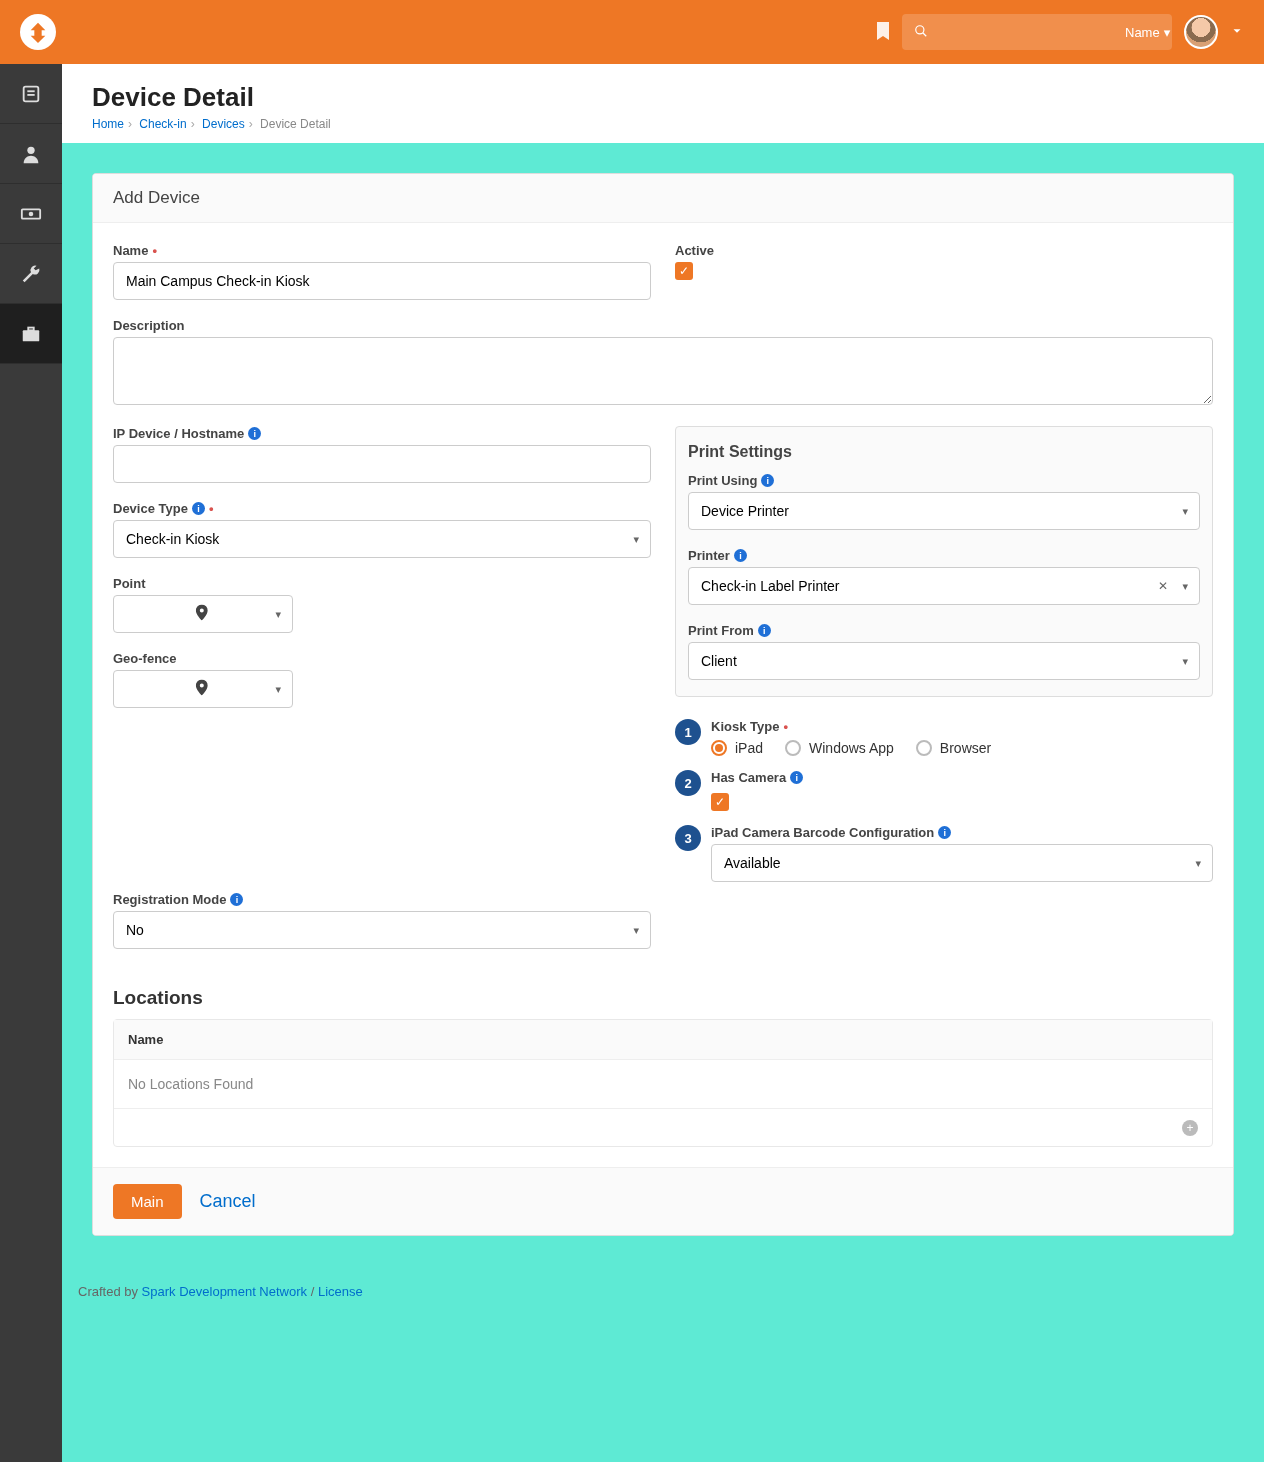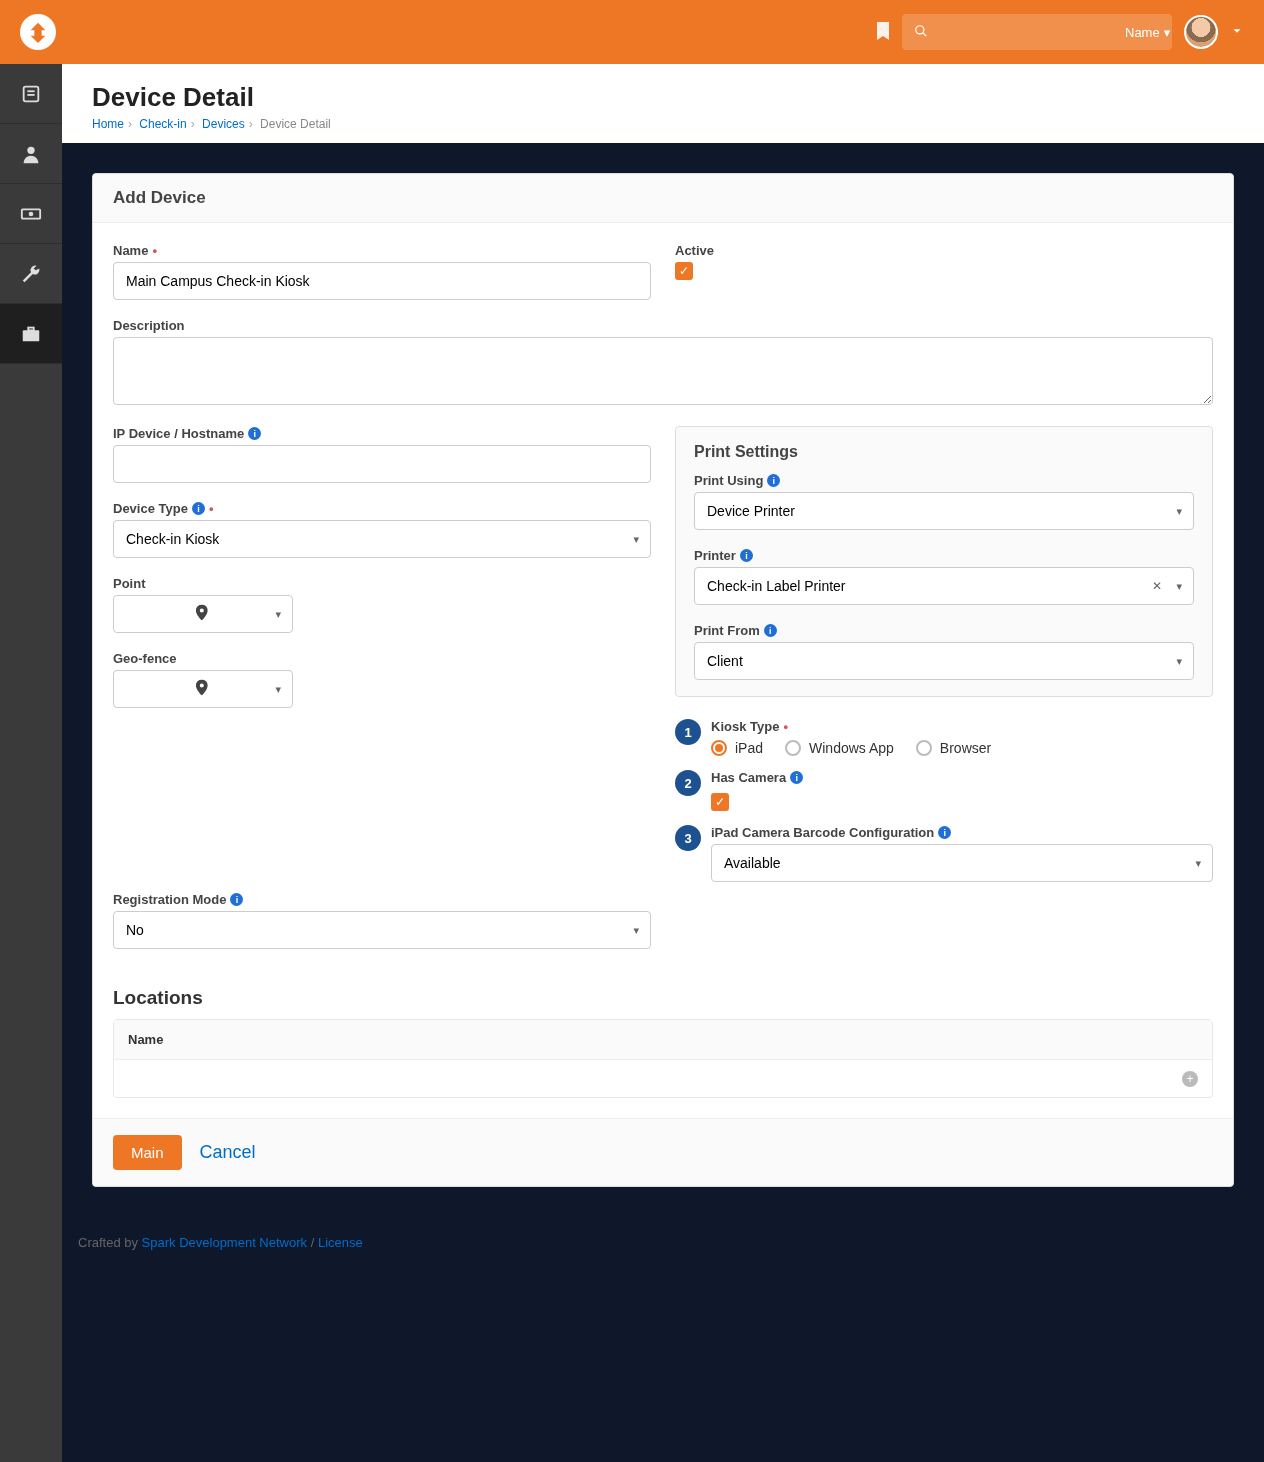--- a/index.html
+++ b/index.html
@@ -16,30 +16,30 @@
 .search-box .name-btn { color: #fff; font-size: 13px; display: flex; align-items: center; gap: 4px; cursor: pointer; }
 .avatar { width: 34px; height: 34px; border-radius: 50%; background: radial-gradient(circle at 50% 35%, #f4c9a8 0%, #f4c9a8 38%, #8a6b4f 39%, #8a6b4f 60%, #d9a074 61%); border: 2px solid #fff; }
 .chev-down { color: #fff; }
 
 .shell { display: flex; min-height: calc(100vh - 64px); }
 .sidenav { width: 62px; background: #3a3a3a; display: flex; flex-direction: column; }
 .sidenav-item { height: 60px; display: flex; align-items: center; justify-content: center; color: #ddd; cursor: pointer; border-bottom: 1px solid #2e2e2e; }
 .sidenav-item.active { background: #1f1f1f; }
 .sidenav-item svg { width: 22px; height: 22px; }
 
-.content { flex: 1; background: #0f172a; }
+.content { flex: 1; background: #5eead4; }
 .page-hdr { background: #fff; padding: 18px 30px 12px; }
 .page-title { font-size: 26px; font-weight: 600; color: #222; }
 .breadcrumb { font-size: 12px; margin-top: 4px; color: #888; }
 .breadcrumb a { color: #006dcc; text-decoration: none; }
 .breadcrumb .sep { color: #aaa; margin: 0 4px; }
 
 .main { padding: 30px; }
 .panel { background: #fff; border: 1px solid #ddd; border-radius: 4px; overflow: hidden; }
-.panel-hdr { padding: 14px 20px; border-bottom: 1px solid #eee; font-size: 17px; font-weight: 700; color: #444; background:#fafafa; }
+.panel-hdr { padding: 14px 20px; border-bottom: 1px solid #eee; font-size: 17px; font-weight: 400; color: #444; background:#fafafa; }
 .panel-body { padding: 20px; }
 
 .row { display: flex; gap: 24px; }
 .col { flex: 1; }
 .form-group { margin-bottom: 18px; }
 .form-label { font-size: 13px; font-weight: 600; color: #444; margin-bottom: 4px; display: flex; align-items: center; gap: 4px; }
 .req { color: #d9534f; }
 .info-icon { width: 13px; height: 13px; border-radius: 50%; background: #1f6fd6; color: #fff; font-size: 9px; display: inline-flex; align-items: center; justify-content: center; font-weight: bold; font-style: normal; }
 .form-control { width: 100%; border: 1px solid #ccc; border-radius: 4px; padding: 8px 12px; font-size: 14px; height: 38px; background: #fff; }
 textarea.form-control { height: 68px; resize: vertical; }
@@ -47,21 +47,21 @@
 .select-wrap .caret { position: absolute; right: 12px; top: 50%; transform: translateY(-50%); pointer-events: none; color: #666; font-size: 11px; }
 .select-wrap .xbtn { position: absolute; right: 32px; top: 50%; transform: translateY(-50%); color: #666; font-size: 12px; cursor:pointer; }
 
 .checkbox-box { width: 18px; height: 18px; border-radius: 3px; background: #ee7725; display: inline-flex; align-items: center; justify-content: center; color: #fff; font-size: 12px; cursor:pointer; }
 
 .mini-select { width: 180px; }
 .mini-select .form-control { text-align: center; }
 .pin-icon-box { position:relative; }
 .pin-icon-box .pin { position:absolute; left:50%; top:50%; transform:translate(-60%,-50%); color:#444; }
 
-.subpanel { border: 1px solid #ddd; border-radius: 4px; background: #fafafa; padding: 16px 18px; }
+.subpanel { border: 1px solid #ddd; border-radius: 4px; background: #fafafa; padding: 16px 12px; }
 .subpanel-title { font-size: 16px; font-weight: 600; color: #444; margin-bottom: 12px; }
 .subpanel .form-control { background: #fff; }
 
 .callout-row { display: flex; align-items: flex-start; gap: 10px; margin-bottom: 14px; }
 .num-circle { width: 26px; height: 26px; border-radius: 50%; background: #1e518f; color: #fff; font-size: 13px; font-weight: 600; display: flex; align-items: center; justify-content: center; flex-shrink: 0; margin-top: 0px; }
 .callout-body { flex: 1; }
 
 .radio-row { display: flex; gap: 22px; align-items: center; margin-top: 6px; }
 .radio { display: flex; align-items: center; gap: 8px; font-size: 14px; cursor:pointer; }
 .radio .r-outer { width: 16px; height: 16px; border-radius: 50%; border: 2px solid #bbb; display: inline-flex; align-items: center; justify-content: center; }
@@ -345,20 +345,21 @@
                   <span class="caret">▾</span>
                 </div>
               </div>
             </div>
             <div class="col"></div>
           </div>
 
           <div class="locations-title">Locations</div>
           <div class="loc-table">
             <div class="loc-hdr">Name</div>
+            <div class="loc-empty">No Locations Found</div>
             <div class="loc-add"><span class="plus-circle">+</span></div>
           </div>
 
         </div>
         <div class="panel-footer">
           <button class="btn-primary">Main</button>
           <button class="btn-link">Cancel</button>
         </div>
       </div>
     </div>

